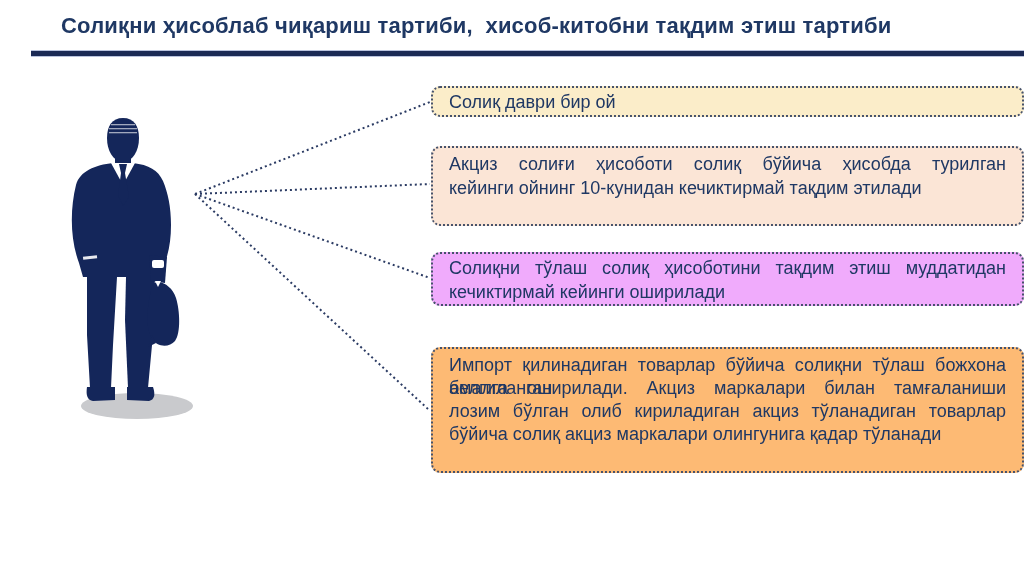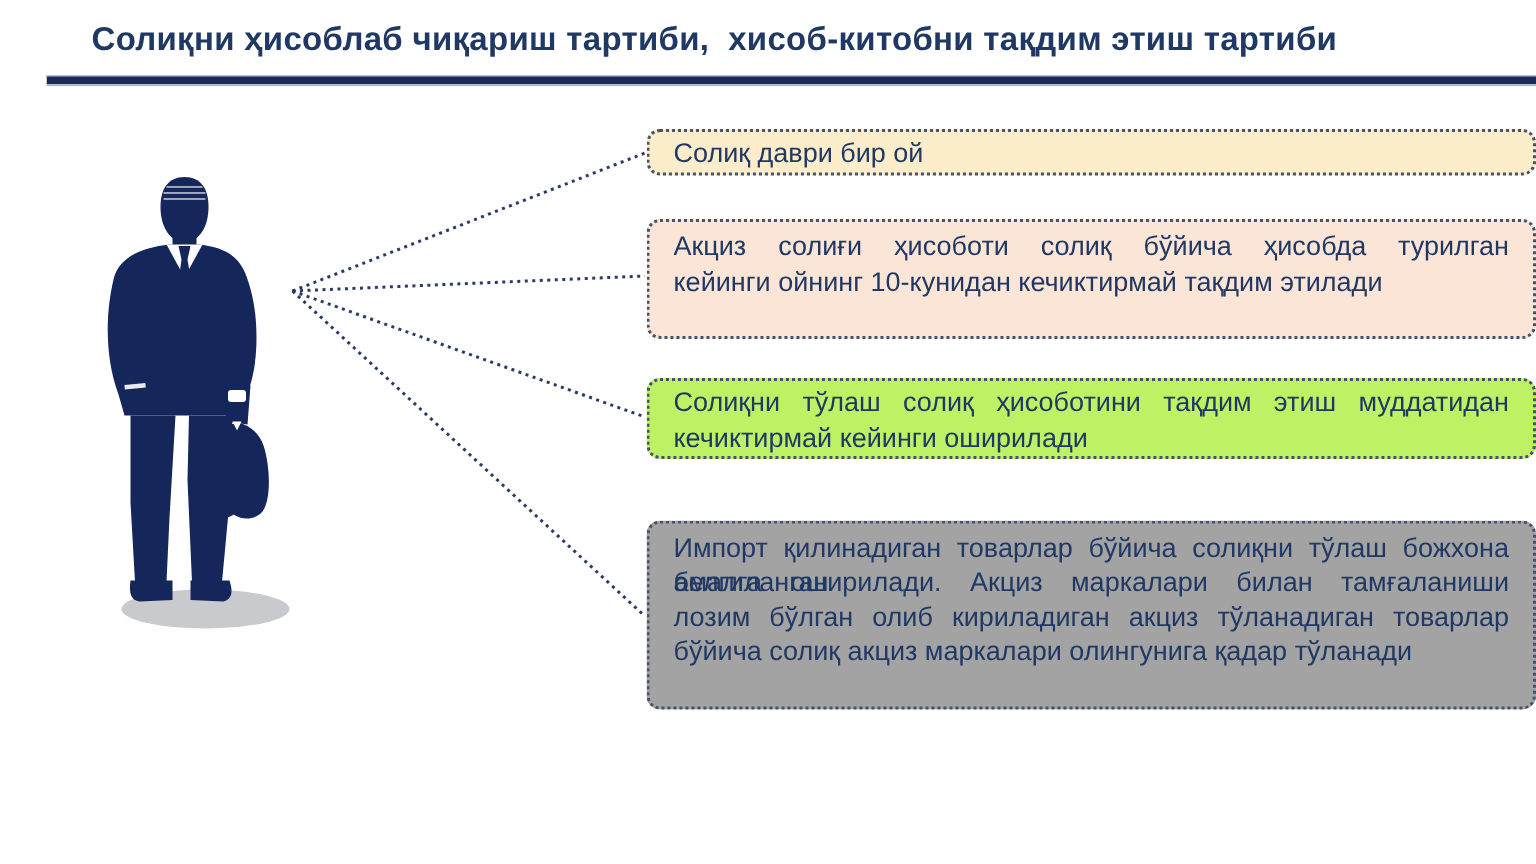--- a/index.html
+++ b/index.html
@@ -19,22 +19,22 @@
   .connectors { position:absolute; left:0; top:0; width:1024px; height:576px; pointer-events:none; }
   .person { position:absolute; left:32px; top:105px; width:150px; height:320px; }
 
   .box {
     position:absolute; left:400px; width:593px; box-sizing:border-box;
     border:2px dotted #46526B; border-radius:9px;
     color:#1F3864; font-size:18px; padding:0 16px;
   }
   .box1 { top:86px;  height:31px;  background:#FBEDC9; display:flex; align-items:center; }
   .box2 { top:146px; height:80px;  background:#FBE5D6; padding-top:4px; }
-  .box3 { top:252px; height:54px;  background:#bef264; padding-top:2px; }
-  .box4 { top:347px; height:126px; background:#a3a3a3; padding-top:5px; }
+  .box3 { top:252px; height:54px;  background:#f0abfc; padding-top:2px; }
+  .box4 { top:347px; height:126px; background:#fdba74; padding-top:5px; }
 
   .bline { line-height:24px; height:24px; overflow:hidden; }
   .box1 .bline { height:auto; overflow:visible; }
   .box4 .bline { line-height:23px; height:23px; }
 
   .fj { text-align:justify; text-align-last:justify; }
   .l2 { display:flex; justify-content:space-between; }
   .l2l { word-spacing:7px; }
   .overlapline { position:relative; }
   .overlap { position:absolute; left:0; top:0; }

